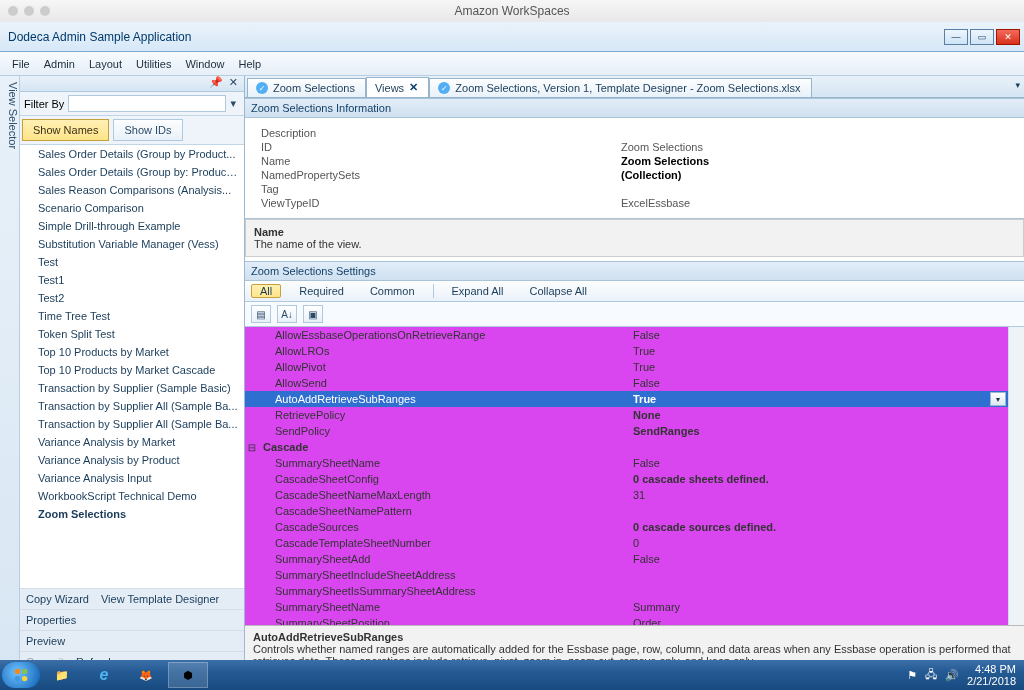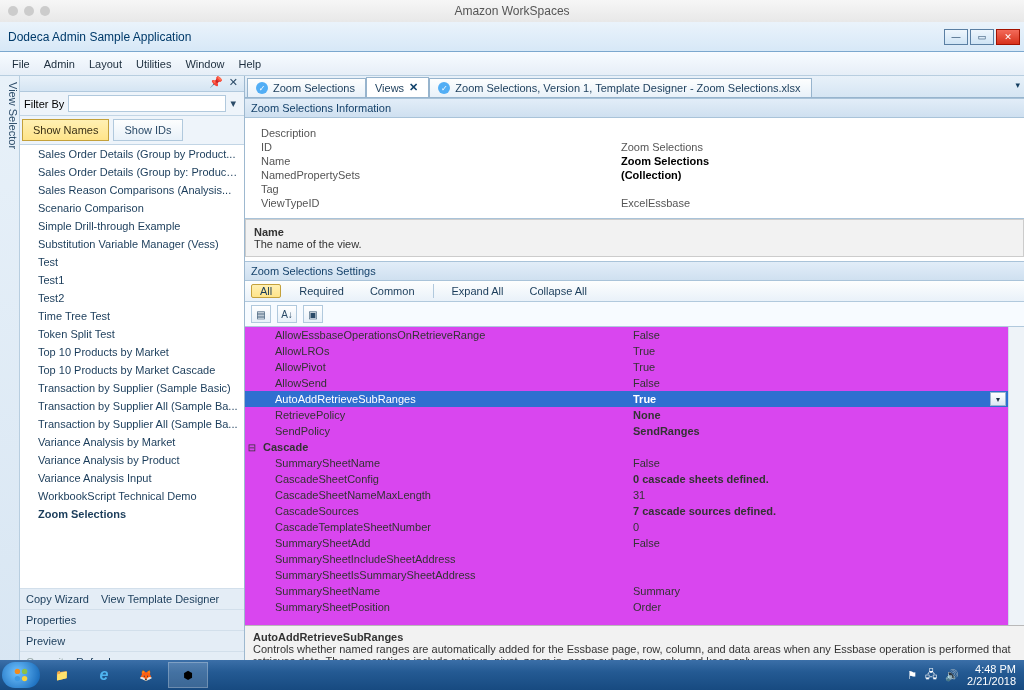--- a/index.html
+++ b/index.html
@@ -279,22 +279,27 @@
               <div class="k">CascadeSheetConfig</div>
               <div class="v bold">0 cascade sheets defined.</div>
             </div>
             <div class="prop-row">
               <div class="ex"></div>
               <div class="k">CascadeSheetNameMaxLength</div>
               <div class="v">31</div>
             </div>
             <div class="prop-row">
               <div class="ex"></div>
+              <div class="k">CascadeSheetNamePattern</div>
+              <div class="v"></div>
+            </div>
+            <div class="prop-row">
+              <div class="ex"></div>
               <div class="k">CascadeSources</div>
-              <div class="v bold">7 cascade sources defined.</div>
+              <div class="v bold">0 cascade sources defined.</div>
             </div>
             <div class="prop-row">
               <div class="ex"></div>
               <div class="k">CascadeTemplateSheetNumber</div>
               <div class="v">0</div>
             </div>
             <div class="prop-row">
               <div class="ex"></div>
               <div class="k">SummarySheetAdd</div>
               <div class="v">False</div>

